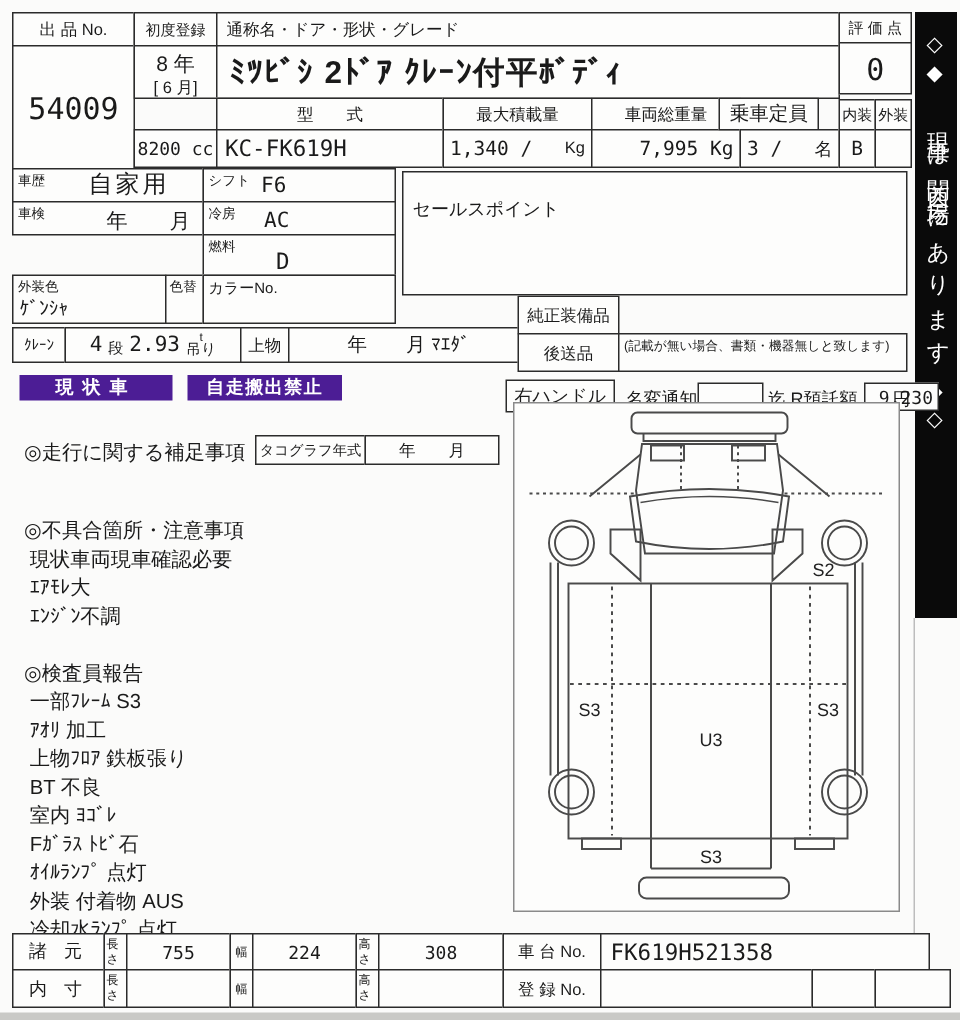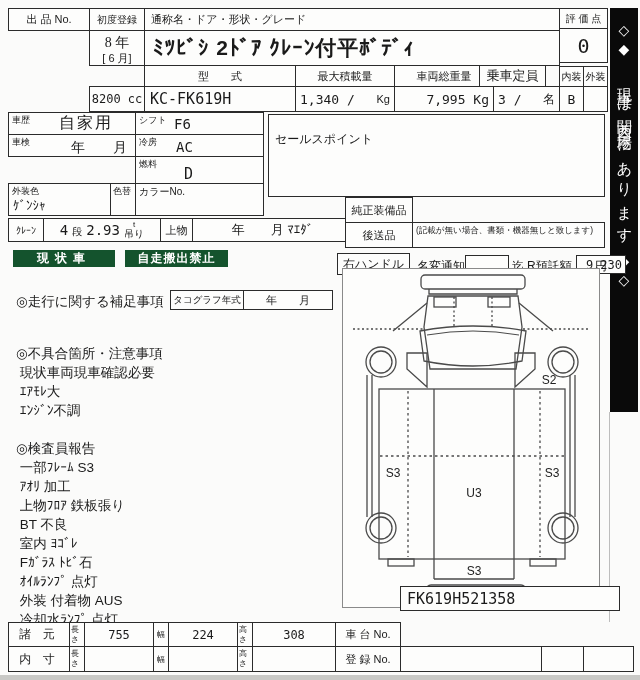--- a/index.html
+++ b/index.html
@@ -2,37 +2,40 @@
 <html><head>
 <meta charset="utf-8">
 <style>
   html,body{margin:0;padding:0;background:#f4f4f2;}
   #sheet{position:relative;width:640px;height:680px;background:#fbfbfa;
          font-family:"Liberation Sans","DejaVu Sans",sans-serif;color:#1a1a1a;overflow:hidden;}
   .abs{position:absolute;box-sizing:border-box;}
   .cell{position:absolute;box-sizing:border-box;border:1px solid #2b2b2b;background:#fdfdfc;}
   .ctr{display:flex;align-items:center;justify-content:center;}
   .num{font-family:"DejaVu Sans Mono","Liberation Mono",monospace;}
-  .badge{position:absolute;box-sizing:border-box;background:#14532d;color:#fff;font-weight:bold;
+  .badge{position:absolute;box-sizing:border-box;background:#4c1d95;color:#fff;font-weight:bold;
          font-size:12px;display:flex;align-items:center;justify-content:center;letter-spacing:6px;}
   .vtext{writing-mode:vertical-rl;text-orientation:upright;}
   .note-line{position:absolute;left:16px;width:310px;height:19px;font-size:13.5px;white-space:pre;}
   .corner-lbl{position:absolute;top:1px;left:3px;font-size:9px;}
   svg text{font-family:"Liberation Sans","DejaVu Sans",sans-serif;}
 </style>
 </head>
 <body>
 
 <div id="sheet">
 
   <div class="cell ctr" style="left:8px;top:8px;width:82px;height:23px;font-size:11px;">出 品 No.</div>
+  <div class="cell" style="left:8px;top:30px;width:82px;height:91px;">
+    <div class="abs ctr num" style="left:0;top:26px;width:100%;height:30px;font-size:20px;">54009</div>
+  </div>
 
   <div class="cell ctr" style="left:89px;top:8px;width:56px;height:23px;font-size:10px;">初度登録</div>
   <div class="cell" style="left:89px;top:30px;width:56px;height:36px;">
-    <div class="abs" style="left:0;top:3px;width:100%;text-align:center;font-size:14px;font-family:Liberation Serif, serif;">8 年</div>
+    <div class="abs" style="left:0;top:3px;width:100%;text-align:center;font-size:14px;">8 年</div>
     <div class="abs" style="left:0;top:20px;width:100%;text-align:center;font-size:11px;">[ 6 月]</div>
   </div>
 
   <div class="cell" style="left:144px;top:8px;width:416px;height:23px;font-size:11px;display:flex;align-items:center;padding-left:6px;">通称名・ドア・形状・グレード</div>
   <div class="cell" style="left:144px;top:30px;width:416px;height:36px;display:flex;align-items:center;padding-left:8px;font-size:21px;font-weight:bold;letter-spacing:1px;">ﾐﾂﾋﾞｼ 2ﾄﾞｱ ｸﾚｰﾝ付平ﾎﾞﾃﾞｨ</div>
 
   <div class="cell ctr" style="left:89px;top:65px;width:56px;height:22px;font-size:10px;margin-top:28px;">排気量</div>
   <div class="cell ctr num" style="left:89px;top:86px;width:56px;height:26px;font-size:12px;">8200 cc</div>
 
   <div class="cell ctr" style="left:144px;top:65px;width:152px;height:22px;font-size:11px;">型　　式</div>
@@ -203,21 +206,21 @@
   </div>
 
   <div class="cell ctr" style="left:8px;top:622px;width:62px;height:25px;font-size:12px;letter-spacing:4px;">諸 元</div>
   <div class="cell" style="left:69px;top:622px;width:16px;height:25px;font-size:8px;padding:2px 1px;word-break:break-all;line-height:1.2;">長さ</div>
   <div class="cell ctr num" style="left:84px;top:622px;width:70px;height:25px;font-size:12px;">755</div>
   <div class="cell ctr" style="left:153px;top:622px;width:16px;height:25px;font-size:8px;">幅</div>
   <div class="cell ctr num" style="left:168px;top:622px;width:70px;height:25px;font-size:12px;">224</div>
   <div class="cell" style="left:237px;top:622px;width:16px;height:25px;font-size:8px;padding:2px 1px;word-break:break-all;line-height:1.2;">高さ</div>
   <div class="cell ctr num" style="left:252px;top:622px;width:84px;height:25px;font-size:12px;">308</div>
   <div class="cell ctr" style="left:335px;top:622px;width:66px;height:25px;font-size:11px;">車 台 No.</div>
-  <div class="cell num" style="left:400px;top:586px;width:220px;height:25px;display:flex;align-items:center;padding-left:6px;font-size:15px;">FK619H521358</div>
+  <div class="cell num" style="left:400px;top:622px;width:220px;height:25px;display:flex;align-items:center;padding-left:6px;font-size:15px;">FK619H521358</div>
 
   <div class="cell ctr" style="left:8px;top:646px;width:62px;height:26px;font-size:12px;letter-spacing:4px;">内 寸</div>
   <div class="cell" style="left:69px;top:646px;width:16px;height:26px;font-size:8px;padding:2px 1px;word-break:break-all;line-height:1.2;">長さ</div>
   <div class="cell ctr num" style="left:84px;top:646px;width:70px;height:26px;font-size:12px;"></div>
   <div class="cell ctr" style="left:153px;top:646px;width:16px;height:26px;font-size:8px;">幅</div>
   <div class="cell ctr num" style="left:168px;top:646px;width:70px;height:26px;font-size:12px;"></div>
   <div class="cell" style="left:237px;top:646px;width:16px;height:26px;font-size:8px;padding:2px 1px;word-break:break-all;line-height:1.2;">高さ</div>
   <div class="cell ctr num" style="left:252px;top:646px;width:84px;height:26px;font-size:12px;"></div>
   <div class="cell ctr" style="left:335px;top:646px;width:66px;height:26px;font-size:11px;">登 録 No.</div>
   <div class="cell num" style="left:400px;top:646px;width:142px;height:26px;"></div>

